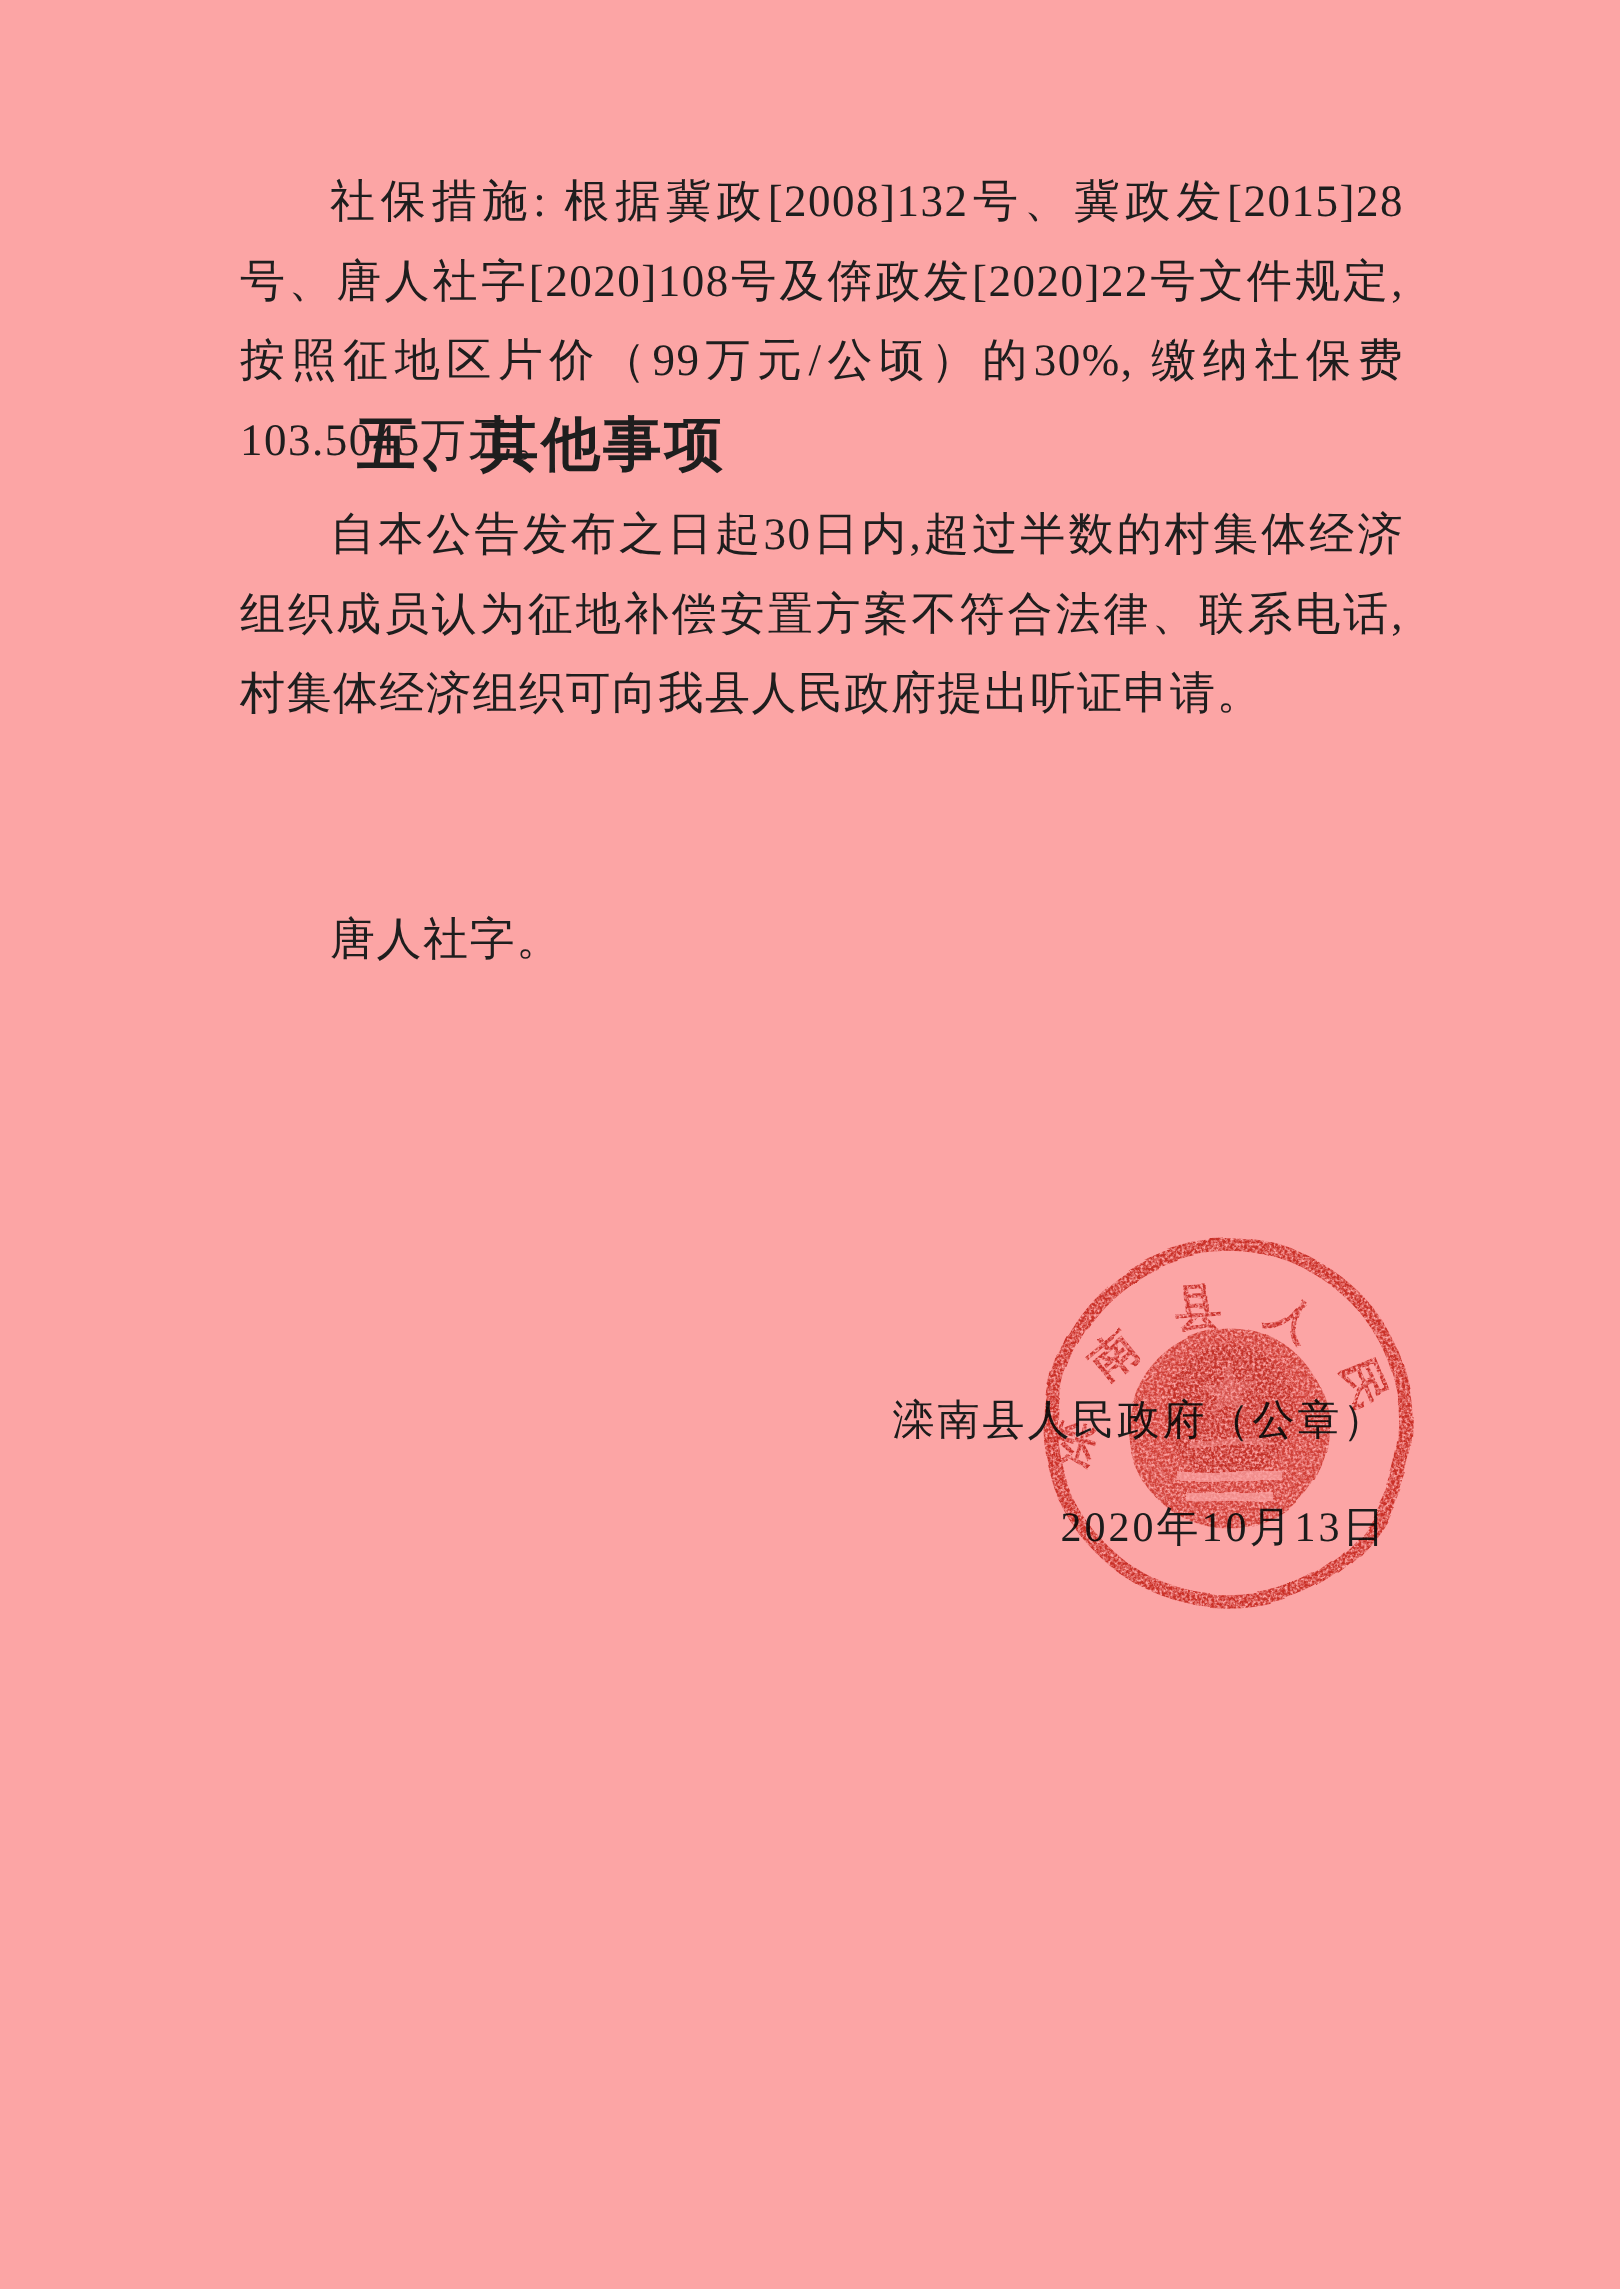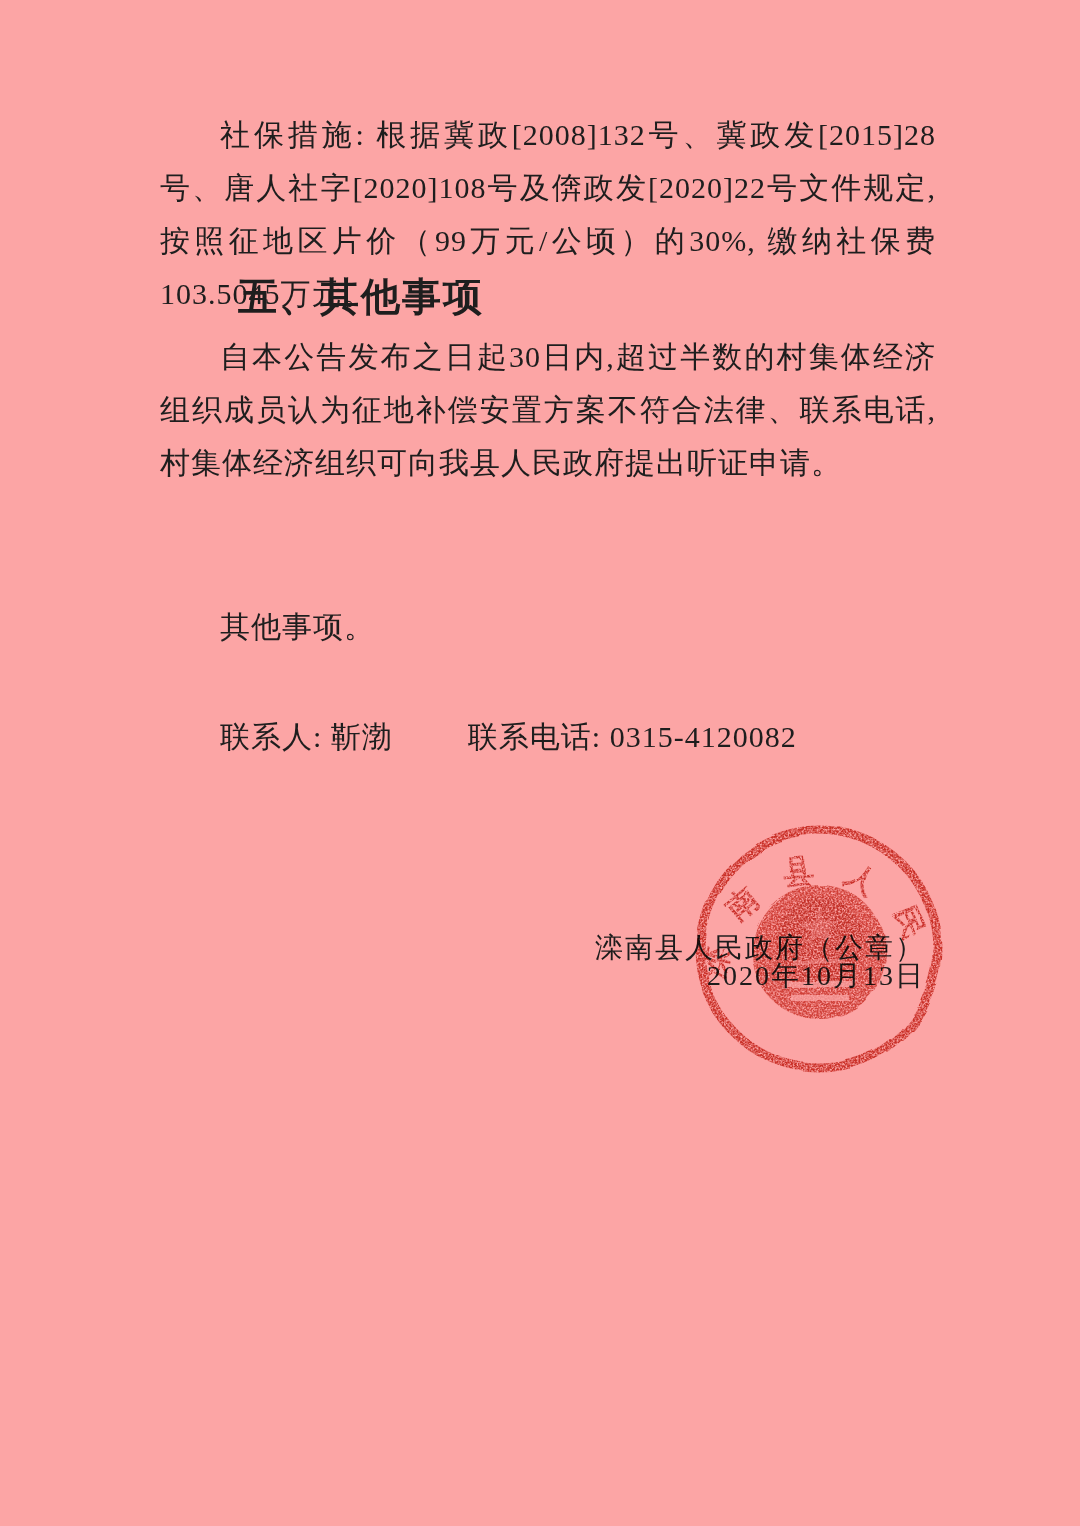--- a/index.html
+++ b/index.html
@@ -75,33 +75,26 @@
 
 <div class="page">
 
   <p class="doc-block indent" style="top:108px;">社保措施: 根据冀政[2008]132号、冀政发[2015]28号、唐人社字[2020]108号及倴政发[2020]22号文件规定, 按照征地区片价（99万元/公顷）的30%, 缴纳社保费103.5045万元。</p>
 
   <h2 class="doc-block heading indent" style="top:270px; font-size:39px;">五、其他事项</h2>
 
   <p class="doc-block indent" style="top:330px;">自本公告发布之日起30日内,超过半数的村集体经济组织成员认为征地补偿安置方案不符合法律、联系电话, 村集体经济组织可向我县人民政府提出听证申请。</p>
 
 
-  <p class="doc-block indent" style="top:600px;">其他事项。</p>
+  <p class="doc-block indent" style="top:600px;">唐人社字。</p>
 
-  <div class="doc-block indent contact-line" style="top:710px;">
-    <span>联系人:</span>
-    <span>靳渤</span>
-    <span class="gap"></span>
-    <span>联系电话:</span>
-    <span>0315-4120082</span>
-  </div>
 
   <p class="sig-line" style="top:932px;">滦南县人民政府（公章）</p>
 
-  <p class="sig-line" style="top:960px;">2020年10月13日</p>
+  <p class="sig-line" style="top:1003px;">2020年10月13日</p>
 
   <div class="seal-wrap">
     <svg viewBox="0 0 262 256" xmlns="http://www.w3.org/2000/svg">
       <defs>
         <filter id="stampNoise" x="-15%" y="-15%" width="130%" height="130%">
           <feTurbulence type="fractalNoise" baseFrequency="0.015 0.02" numOctaves="2" seed="4" result="warp"></feTurbulence>
           <feDisplacementMap in="SourceGraphic" in2="warp" scale="7" result="disp"></feDisplacementMap>
           <feTurbulence type="fractalNoise" baseFrequency="0.55" numOctaves="3" seed="11" result="noise"></feTurbulence>
           <feColorMatrix in="noise" type="matrix" values="0 0 0 0 1  0 0 0 0 1  0 0 0 0 1  0 0 0 2.4 -0.55" result="mask"></feColorMatrix>
           <feComposite in="disp" in2="mask" operator="in"></feComposite>

